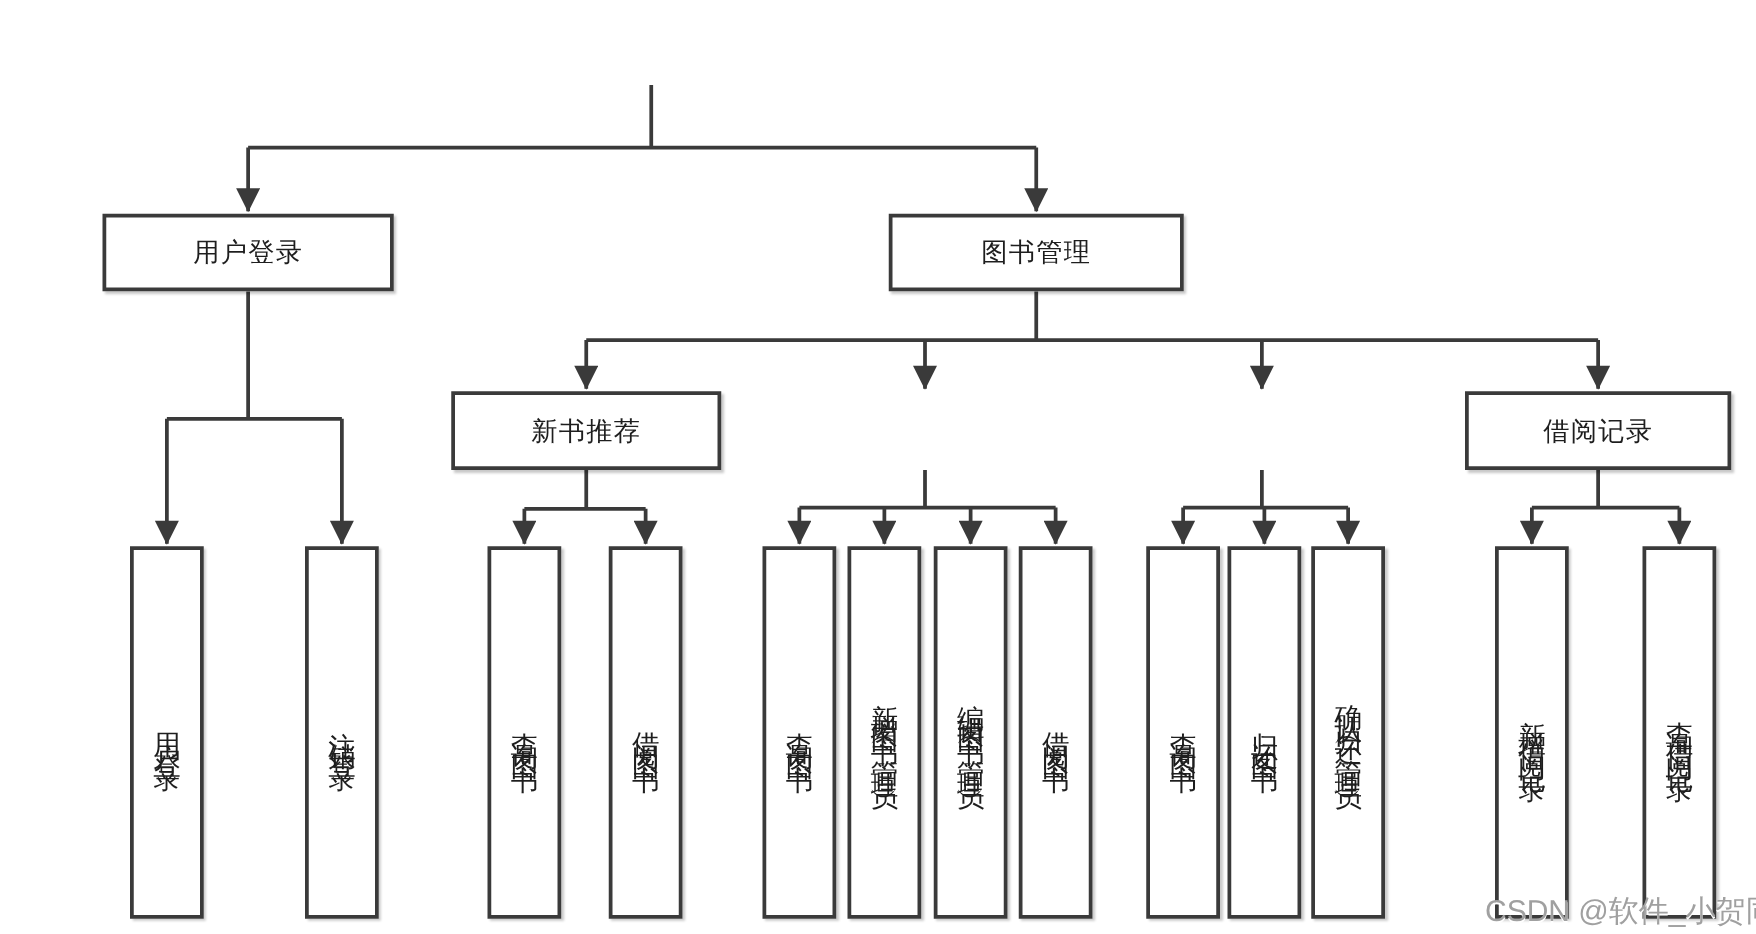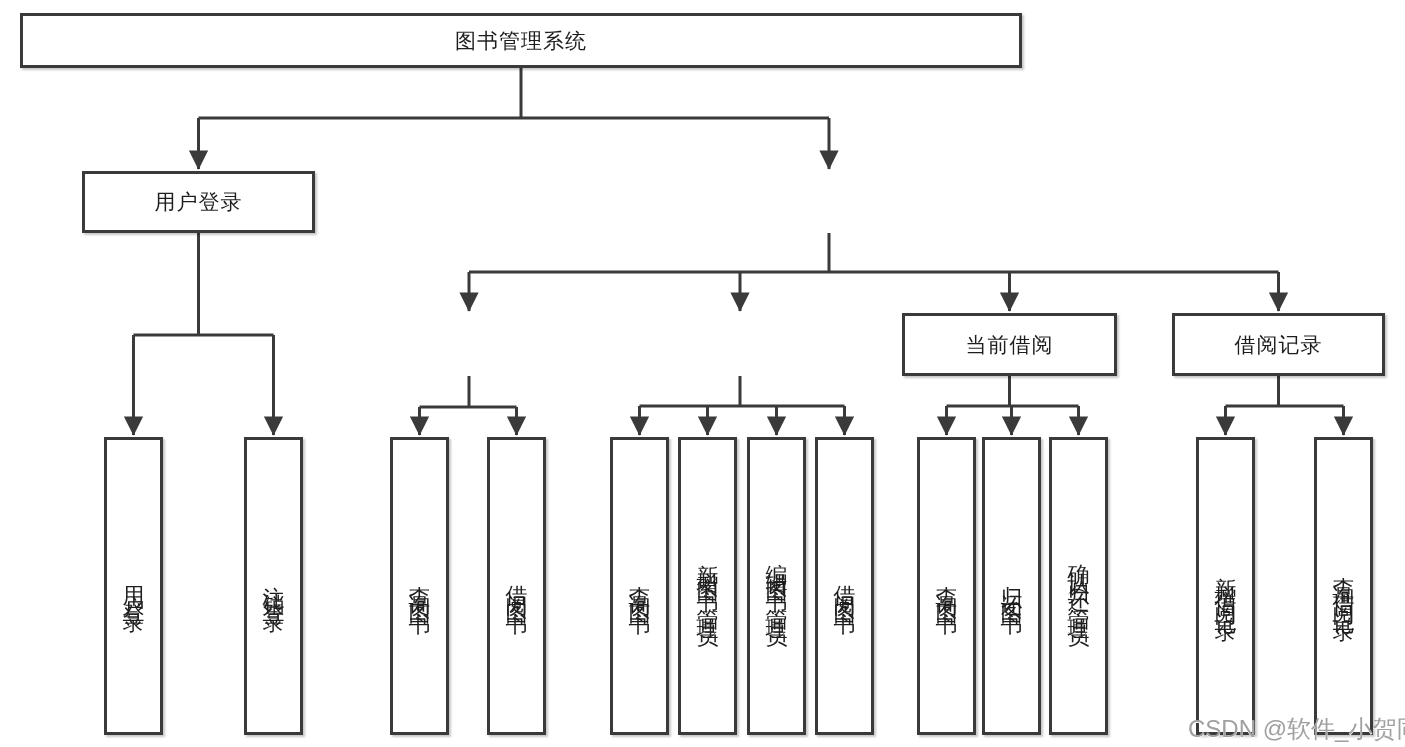--- a/index.html
+++ b/index.html
@@ -102,30 +102,30 @@
       <line class="cline" x1="1078.5" y1="406" x2="1078.5" y2="435" marker-end="url(#ah)"></line>
     </g>
 
     <g>
       <path class="cline" d="M1278.5 376 V406 M1225.5 406 H1343.5"></path>
       <line class="cline" x1="1225.5" y1="406" x2="1225.5" y2="435" marker-end="url(#ah)"></line>
       <line class="cline" x1="1343.5" y1="406" x2="1343.5" y2="435" marker-end="url(#ah)"></line>
     </g>
   </svg>
 
-  <div class="node h" style="left:20px;top:13px;width:1002px;height:55px">
-    <span>图书管理系统</span>
-  </div>
 
   <div class="node h" style="left:82px;top:171px;width:233px;height:62px">
     <span>用户登录</span>
   </div>
+  <div class="node h" style="left:711px;top:171px;width:236px;height:62px">
+    <span>图书管理</span>
+  </div>
 
-  <div class="node h" style="left:902px;top:313px;width:215px;height:63px">
-    <span>当前借阅</span>
+  <div class="node h" style="left:361px;top:313px;width:216px;height:63px">
+    <span>新书推荐</span>
   </div>
   <div class="node h" style="left:1172px;top:313px;width:213px;height:63px">
     <span>借阅记录</span>
   </div>
 
   <div class="node v" style="left:104px;top:437px;width:59px;height:298px">
     <span class="vtext">用户登录</span>
   </div>
   <div class="node v" style="left:244px;top:437px;width:59px;height:298px">
     <span class="vtext">注销登录</span>

